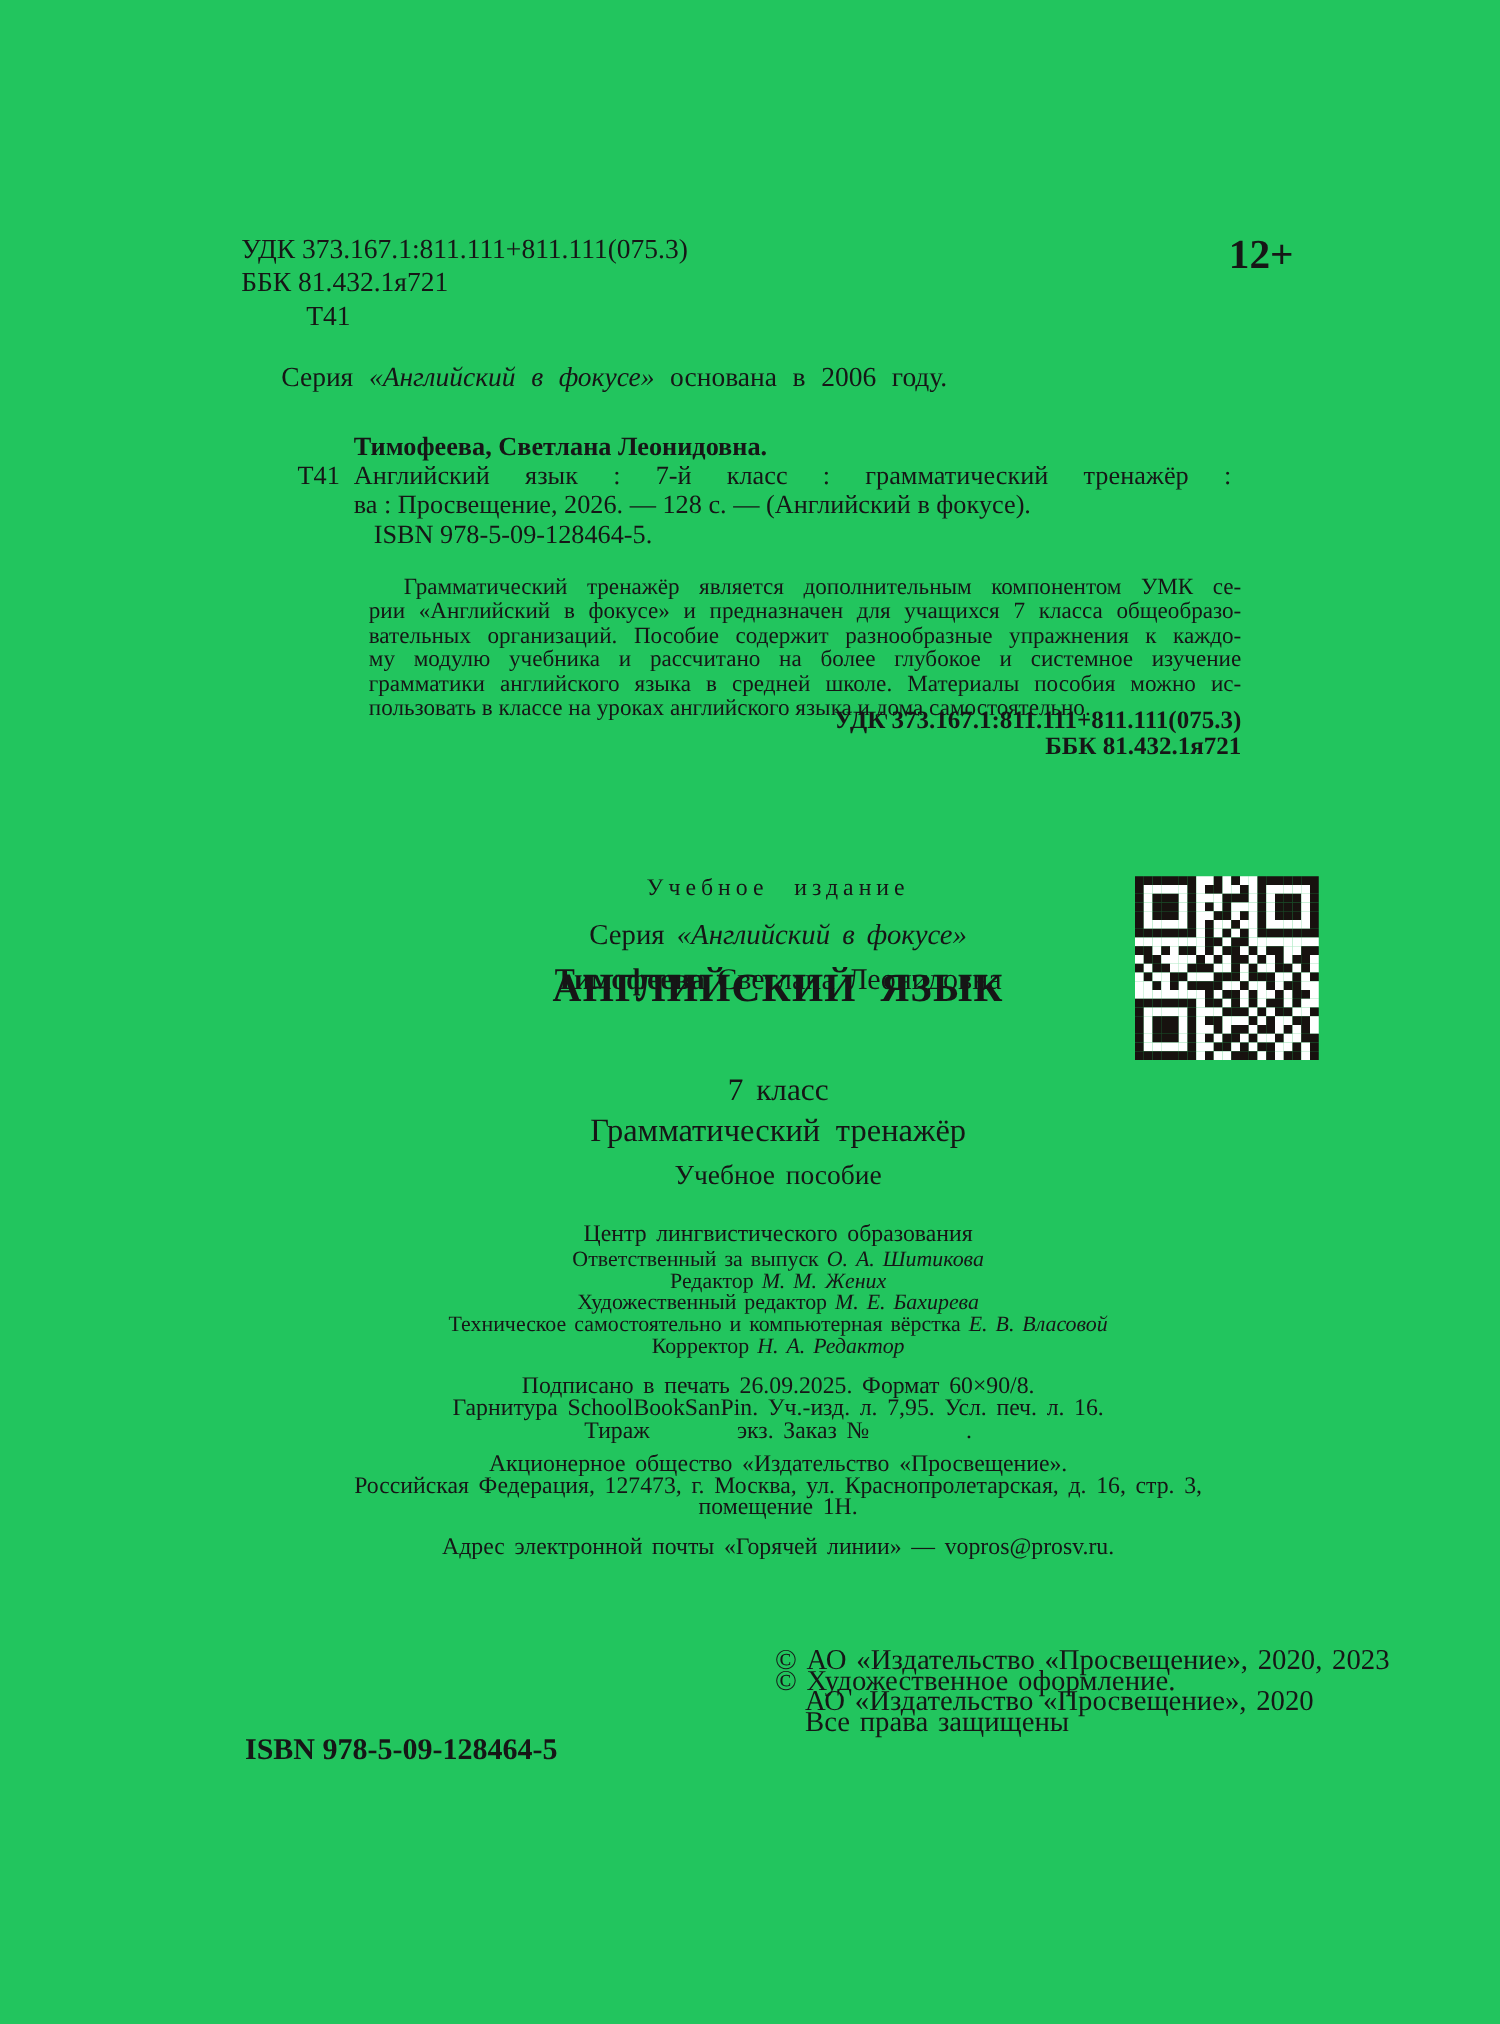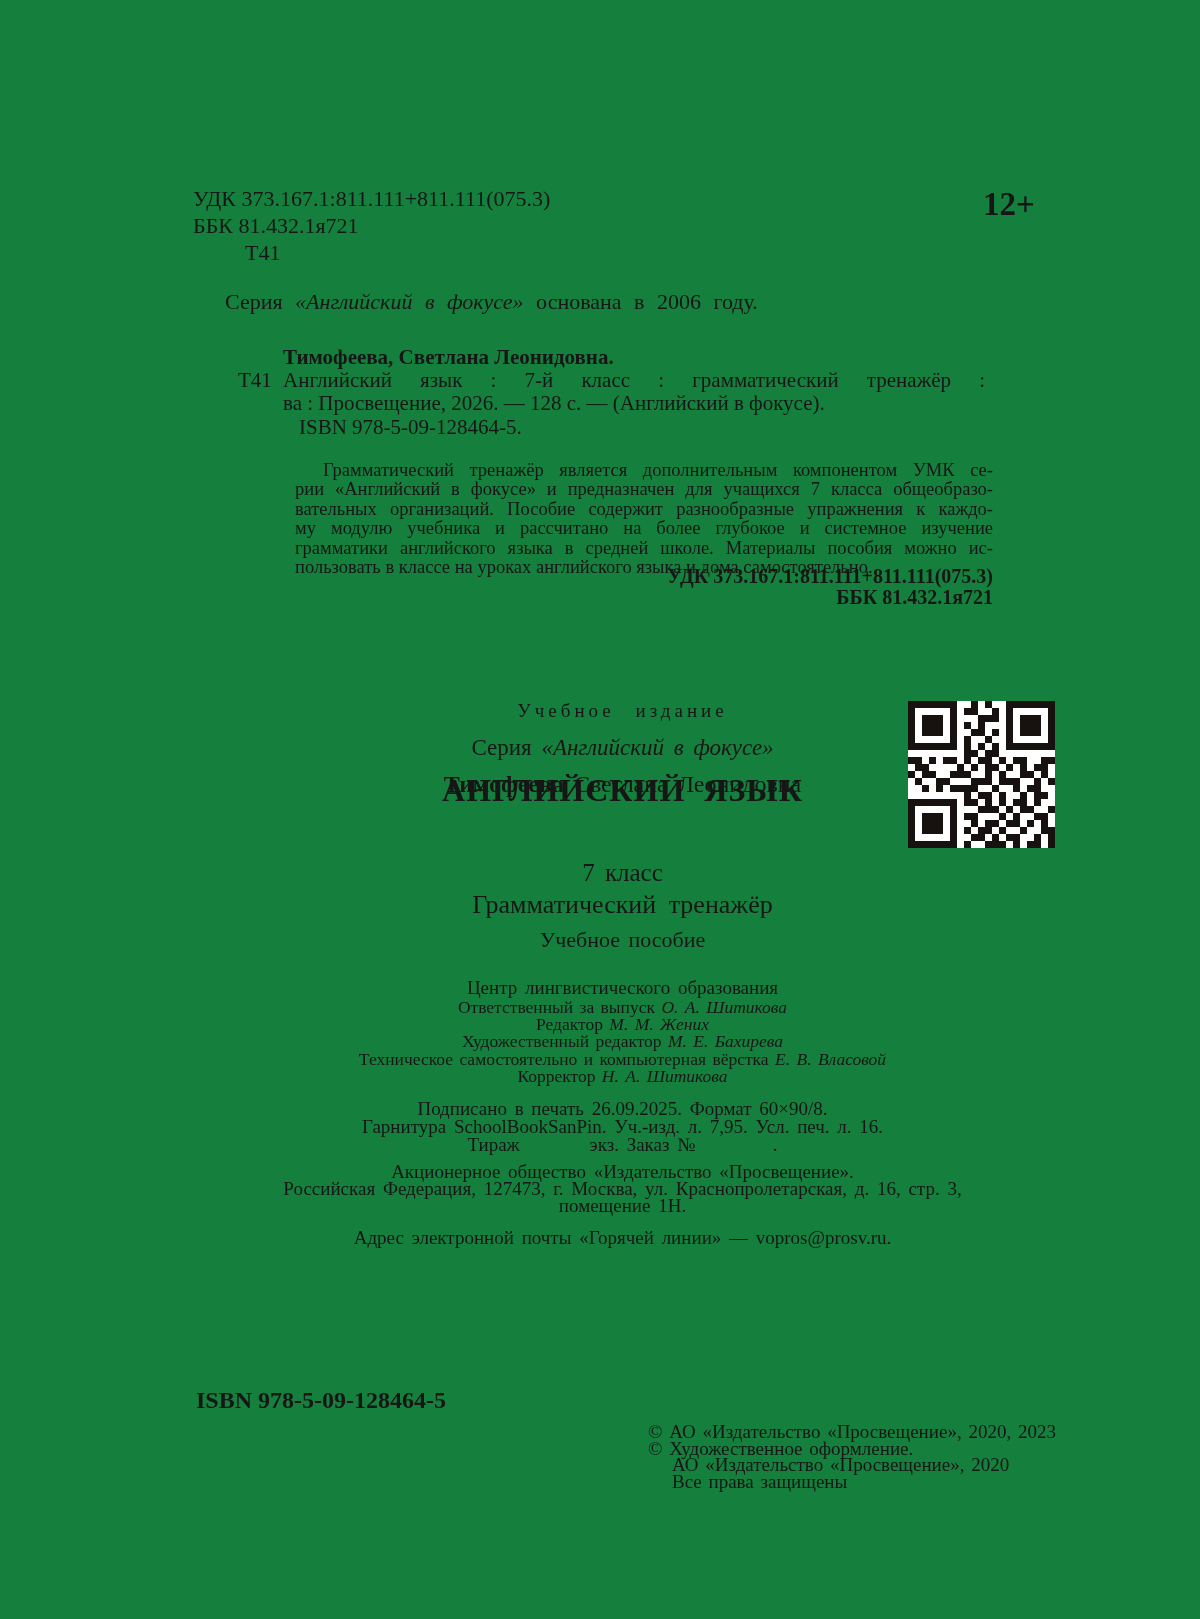--- a/index.html
+++ b/index.html
@@ -1,18 +1,18 @@
 <!DOCTYPE html>
 <html><head>
 <meta charset="utf-8">
 <style>
   html,body{margin:0;padding:0;background:#888;}
   .page{
     position:relative;width:1200px;height:1619px;margin:0 auto;
-    background:#15803d;color:#161616;
+    background:#22c55e;color:#161616;
     font-family:"Liberation Serif","DejaVu Serif",serif;
   }
   
   .top-codes{position:absolute;left:193px;top:185px;font-size:22px;line-height:27px;}
   .top-codes .indent{padding-left:52px;}
   .age-badge{position:absolute;left:983px;top:186px;font-size:33px;font-weight:bold;}
   
   .series-note{position:absolute;left:225px;width:795px;top:289px;font-size:22px;word-spacing:7px;}
   .series-note i{font-style:italic;}
   
@@ -40,21 +40,21 @@
   .ed-type{top:927px;font-size:22px;word-spacing:3px;}
   .credits-center{top:977px;font-size:19px;word-spacing:3px;}
   .credits{top:999px;font-size:17.5px;line-height:17.2px;word-spacing:2px;}
   .credits i{font-style:italic;}
   .print-info{top:1100px;font-size:19px;line-height:18px;word-spacing:3px;}
   .publisher{top:1163px;font-size:19px;line-height:17.2px;word-spacing:3px;}
   .email-line{top:1227px;font-size:19px;word-spacing:3px;}
   .email-line b{font-weight:normal;}
   
   .footer-isbn{position:absolute;left:196px;top:1387px;font-size:24px;font-weight:bold;}
-  .copyright{position:absolute;left:620px;top:1424px;font-size:19px;line-height:16.6px;word-spacing:2px;margin-left:28px;}
+  .copyright{position:absolute;left:620px;top:1320px;font-size:23px;line-height:16.6px;word-spacing:2px;}
   .copyright div:nth-child(n+3){padding-left:24px;}
   
   .qr{position:absolute;left:908px;top:701px;}
   .qr-row{height:7px;white-space:nowrap;font-size:0;}
   .qr-cell{display:inline-block;width:7px;height:7px;background:#fff;}
   .qr-cell.on{background:#17120f;}
 </style>
 </head>
 <body>
 
@@ -127,21 +127,21 @@
   <div class="cline ed-subtitle">Грамматический тренажёр</div>
   <div class="cline ed-type">Учебное пособие</div>
 
   <div class="cline credits-center">Центр лингвистического образования</div>
 
   <div class="cline credits">
     <div><span>Ответственный за выпуск </span><i>О. А. Шитикова</i></div>
     <div><span>Редактор </span><i>М. М. Жених</i></div>
     <div><span>Художественный редактор </span><i>М. Е. Бахирева</i></div>
     <div><span>Техническое самостоятельно и компьютерная вёрстка </span><i>Е. В. Власовой</i></div>
-    <div><span>Корректор </span><i>Н. А. Шитикова</i></div>
+    <div><span>Корректор </span><i>Н. А. Редактор</i></div>
   </div>
 
   <div class="cline print-info">
     <div>Подписано в печать 26.09.2025. Формат 60×90/8.</div>
     <div>Гарнитура SchoolBookSanPin. Уч.-изд. л. 7,95. Усл. печ. л. 16.</div>
     <div>Тираж&nbsp;&nbsp;&nbsp;&nbsp;&nbsp;&nbsp;&nbsp;&nbsp; экз. Заказ №&nbsp;&nbsp;&nbsp;&nbsp;&nbsp;&nbsp;&nbsp;&nbsp;&nbsp; .</div>
   </div>
 
   <div class="cline publisher">
     <div>Акционерное общество «Издательство «Просвещение».</div>

